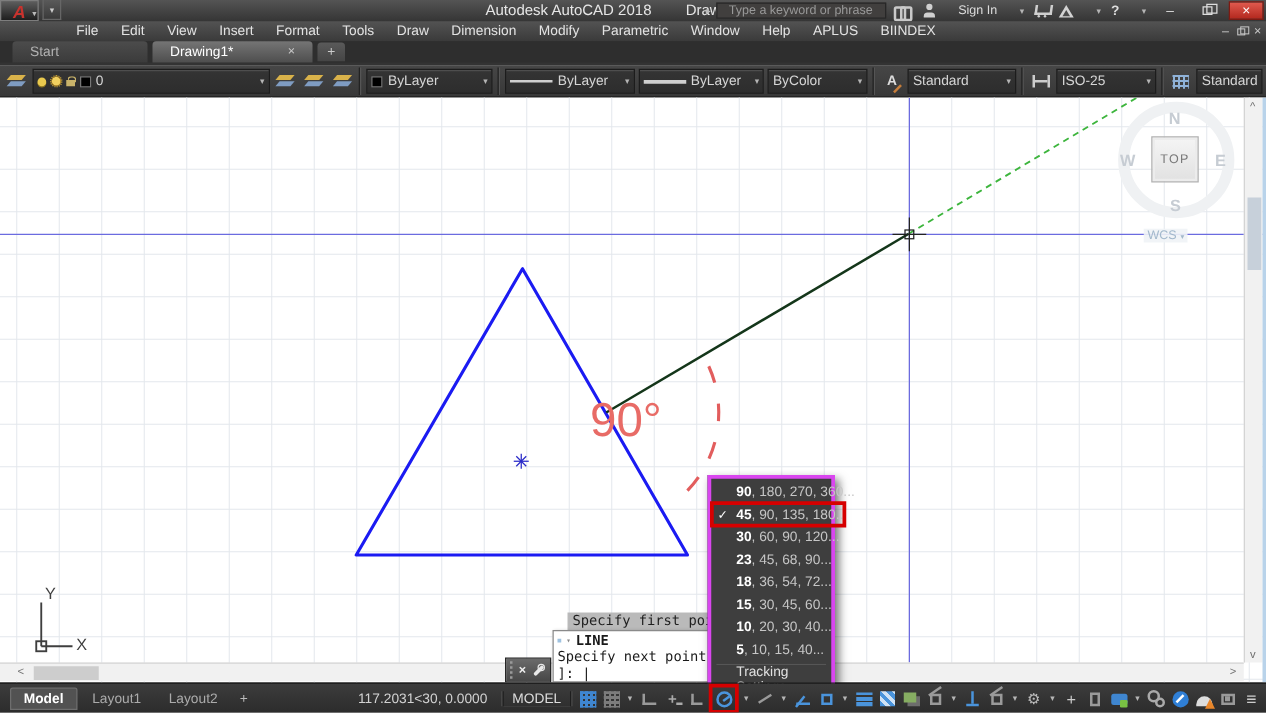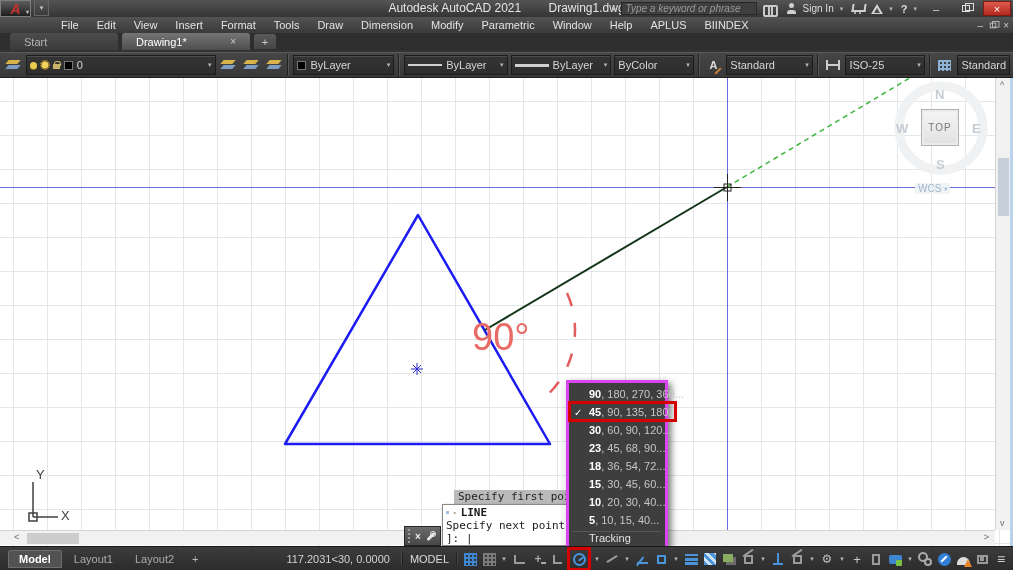--- a/index.html
+++ b/index.html
@@ -16,24 +16,24 @@
   .applogo .caret { position:absolute; right:1px; bottom:1px; font-size:6px; color:#bbb; font-style:normal; }
   .qat-customize { position:absolute; left:34px; top:0; width:15px; height:16px;
     background:linear-gradient(180deg,#5a5a5a,#3a3a3a); border:1px solid #666; border-top:none;
     color:#ccc; font-size:7px; display:flex; align-items:center; justify-content:center; }
   .wintitle { position:absolute; left:0; top:0; width:100%; height:17px; text-align:center;
     font-size:12px; color:#e6e6e6; line-height:17px; }
   .wintitle b { font-weight:normal; margin-left:24px; }
   .tb-right { position:absolute; right:0; top:0; height:17px; display:flex; align-items:center; gap:4px; padding-right:2px; }
   .play { font-size:8px; color:#bbb; }
   .searchbox { width:136px; height:13px; background:#413f3e; border:1px solid #272727;
-    color:#bbb; font-size:10px; font-style:italic; padding:0 4px; font-family:"Liberation Sans",sans-serif; }
+    color:#bbb; font-size:10px; padding:0 4px; font-family:"Liberation Sans",sans-serif;text-align:center; }
   .searchbox::placeholder { color:#999; }
   .tbtn { height:15px; min-width:14px; display:flex; align-items:center; justify-content:center;
-    color:#ddd; font-size:10px; gap:6px; padding:0 2px; }
+    color:#ddd; font-size:10px; gap:18px; padding:0 2px; }
   .caret { font-size:7px; color:#b5b5b5; }
   .ic-binoc { position:relative; width:15px; height:10px; }
   .ic-binoc::before, .ic-binoc::after { content:""; position:absolute; top:1px; width:6px; height:8px;
     border:2px solid #c9c9c9; border-radius:2px; }
   .ic-binoc::before { left:0; } .ic-binoc::after { right:0; }
   .ic-person { position:relative; width:11px; height:11px; }
   .ic-person::before { content:""; position:absolute; left:3px; top:0; width:5px; height:5px; background:#d0d0d0; border-radius:50%; }
   .ic-person::after { content:""; position:absolute; left:1px; bottom:0; width:9px; height:4px; background:#d0d0d0; border-radius:3px 3px 0 0; }
   .ic-cart { position:relative; width:12px; height:10px; }
   .ic-cart::before { content:""; position:absolute; left:1px; top:0; width:10px; height:6px; border:2px solid #cfcfcf; border-top:none; transform:skewX(-8deg); }
@@ -218,21 +218,21 @@
 
   <div class="titlebar">
     <div class="applogo">
       <span>A</span>
       <span class="caret">▾</span>
     </div>
     <div class="qat-customize">
       <span>▾</span>
     </div>
     <div class="wintitle">
-      <span>Autodesk AutoCAD 2021</span>
+      <span>Autodesk AutoCAD 2018</span>
       <b>Drawing1.dwg</b>
     </div>
     <div class="tb-right">
       <span class="play">▸</span>
       <input class="searchbox" placeholder="Type a keyword or phrase" style="">
       <span class="tbtn">
           <span class="ic-binoc"></span>
         </span>
       <span class="tbtn">
         <span class="ic-person"></span>

